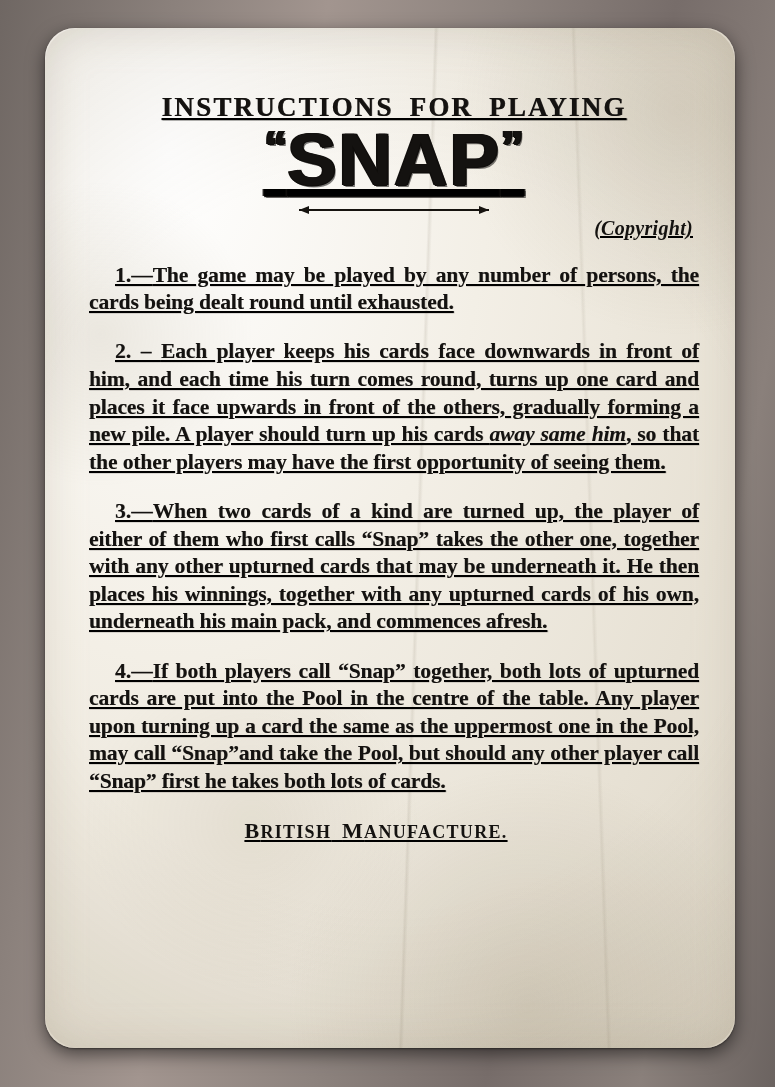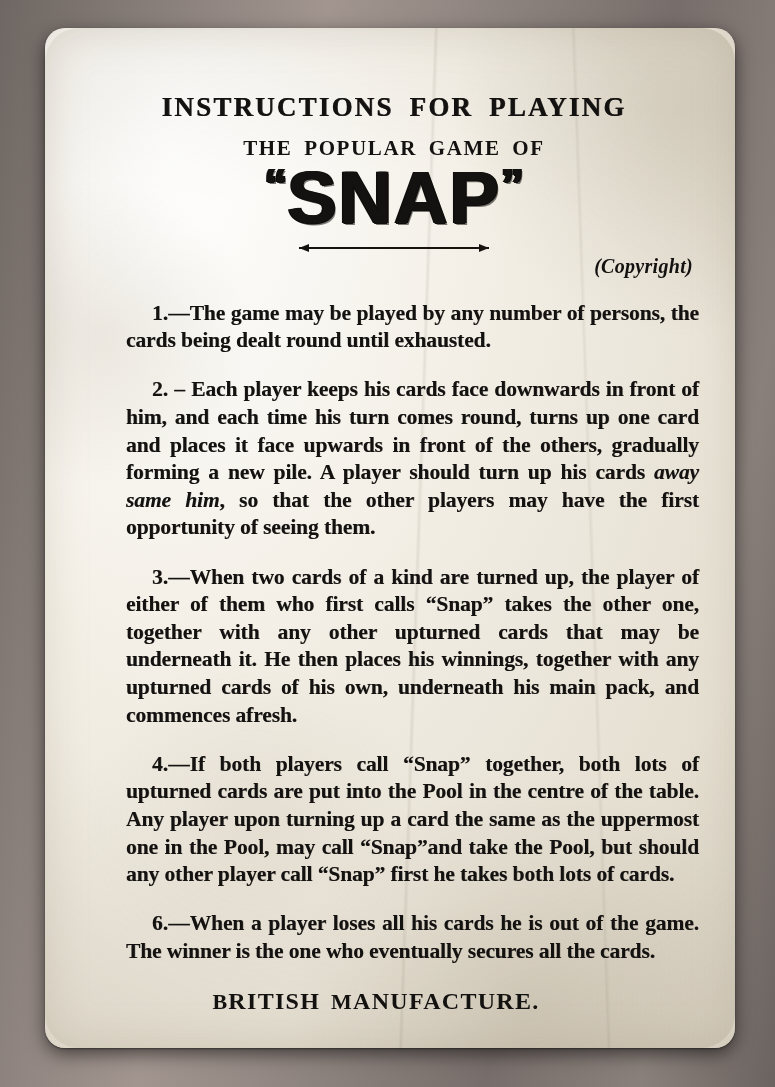--- a/index.html
+++ b/index.html
@@ -22,27 +22,28 @@
     height: 1020px;
   }
 
   #card {
     position: relative;
     width: 100%;
     height: 100%;
     box-sizing: border-box;
     background:
       radial-gradient(ellipse at 18% 12%, #ffffff 0%, #f3efe6 40%, #e7e1d4 75%, #ded7c8 100%);
-    border-radius: 20px;
+    border-radius: 30px;
     box-shadow:
       0 6px 18px rgba(0,0,0,0.55),
       0 1px 2px rgba(0,0,0,0.4),
       inset 0 0 40px rgba(186,176,156,0.35);
     padding: 64px 36px 18px 44px;
     overflow: hidden;
+    text-decoration: underline;
   }
 
   
   #card::before {
     content: "";
     position: absolute;
     inset: 0;
     border-radius: 34px;
     pointer-events: none;
     background:
@@ -159,49 +160,47 @@
     font-weight: bold;
     font-size: 21.5px;
     line-height: 1.285;
     letter-spacing: -0.1px;
     text-align: justify;
     text-shadow: 0.4px 0.3px 0 rgba(20,18,16,0.45);
   }
   .rule-item {
     margin-bottom: 1px;
     text-indent: 26px;
-    margin-left: 37px;
   }
   .rule-item .num { letter-spacing: 0px; }
   .rule-item em {
     font-style: italic;
     font-weight: bold;
   }
 
   .footer {
     margin-top: 22px;
     text-align: center;
     font-family: "Liberation Serif", serif;
     font-weight: bold;
     font-size: 22px;
     letter-spacing: 1.3px;
     word-spacing: 4px;
     text-indent: -36px;
   }
-  .footer .sc { font-size: 24px; }
+  .footer .sc { font-size: 18px; }
 </style>
 </head>
 <body>
 
 <div id="card-wrap">
   <div id="card">
     <div class="content">
 
       <div class="title-line-1">INSTRUCTIONS FOR PLAYING</div>
-      <div class="title-line-2">THE POPULAR GAME OF</div>
 
       <div class="title-snap">
         <span class="q">“</span><span>SNAP</span><span class="q">”</span>
       </div>
 
       <div class="rule-row">
         <div class="rule-orn"></div>
       </div>
 
       <div class="copyright">(Copyright)</div>
@@ -218,23 +217,20 @@
 
         <p class="rule-item">
           <span class="num">3.—</span><span>When two cards of a kind are turned up, the player of either of them who first calls “Snap” takes the other one, together with any other upturned cards that may be underneath it.  He then places his winnings, together with any upturned cards of his own, underneath his main pack, and commences afresh.</span>
         </p>
 
         <p class="rule-item">
           <span class="num">4.—</span><span>If both players call “Snap” together, both lots of upturned cards are put into the Pool in the centre of the table.  Any player upon turning up a card the same as the uppermost one in the Pool, may call “Snap”and take the Pool, but should any other player call “Snap” first he takes both lots of cards.</span>
         </p>
 
 
-        <p class="rule-item">
-          <span class="num">6.—</span><span>When a player loses all his cards he is out of the game.  The winner is the one who eventually secures all the cards.</span>
-        </p>
 
       </div>
 
       <div class="footer">
         <span>B</span><span class="sc">RITISH</span>
         <span>M</span><span class="sc">ANUFACTURE.</span>
       </div>
 
     </div>
   </div>

